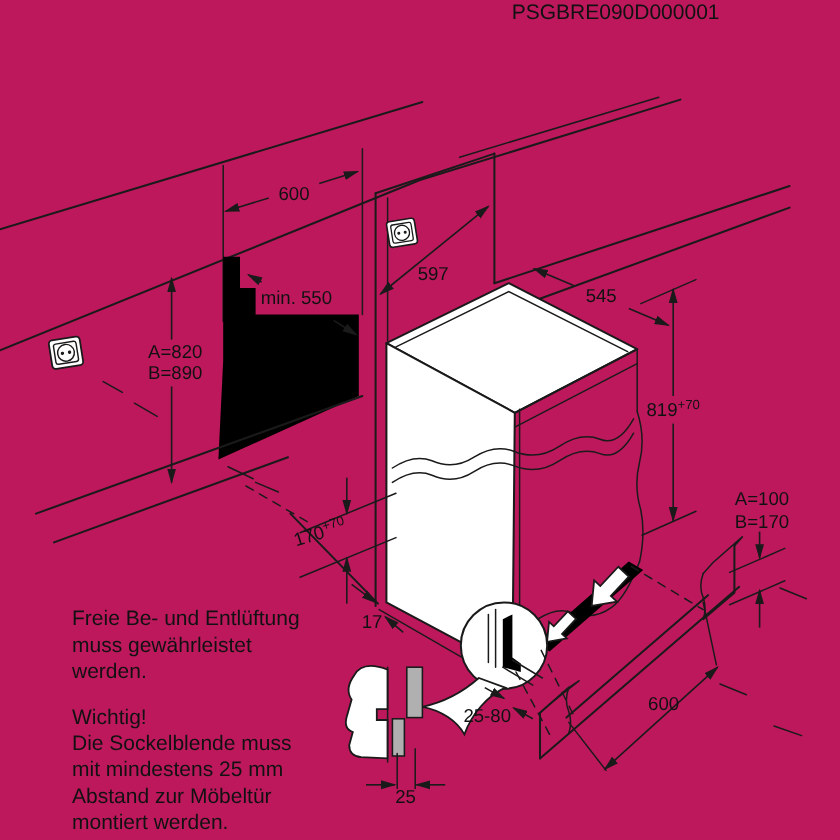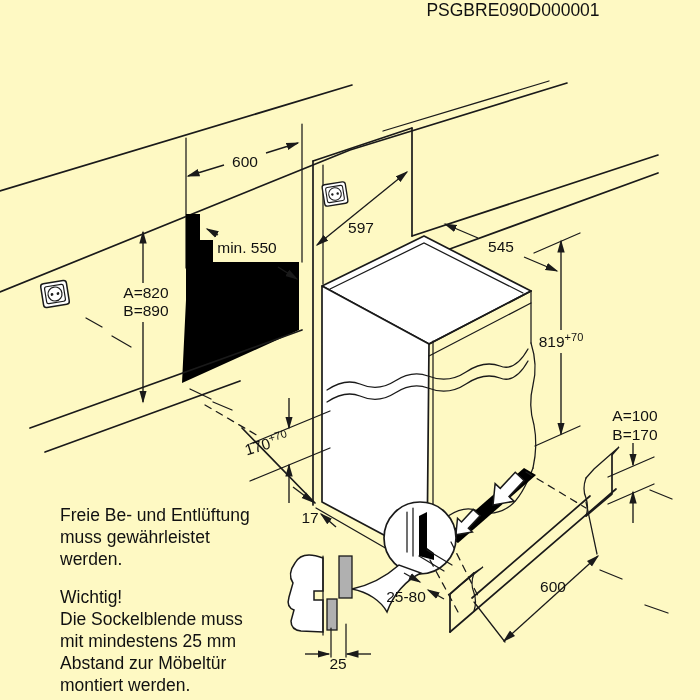--- a/index.html
+++ b/index.html
@@ -1,16 +1,16 @@
 <!DOCTYPE html>
 <html><head>
 <meta charset="utf-8">
 <style>
   html,body{margin:0;padding:0;background:#fff;}
-  .stage{position:relative;width:700px;height:700px;background:#fef9c3;overflow:hidden;
+  .stage{position:relative;width:700px;height:700px;background:#be185d;overflow:hidden;
          font-family:"Liberation Sans",sans-serif;}
   svg{display:block}
   .ln{stroke:#1a1a1a;stroke-width:1.7;fill:none;stroke-linecap:round;stroke-linejoin:round;}
   .thin{stroke:#1a1a1a;stroke-width:1.25;fill:none;stroke-linecap:round;}
   .dim{stroke:#1a1a1a;stroke-width:1.35;fill:none;}
   .dash{stroke-dasharray:7 6;}
   .whitefill{fill:#ffffff;}
   .blackfill{fill:#000000;stroke:none;}
   .txt{font-family:"Liberation Sans",sans-serif;font-size:15.5px;fill:#111;}
   .big{font-size:17.5px;}

